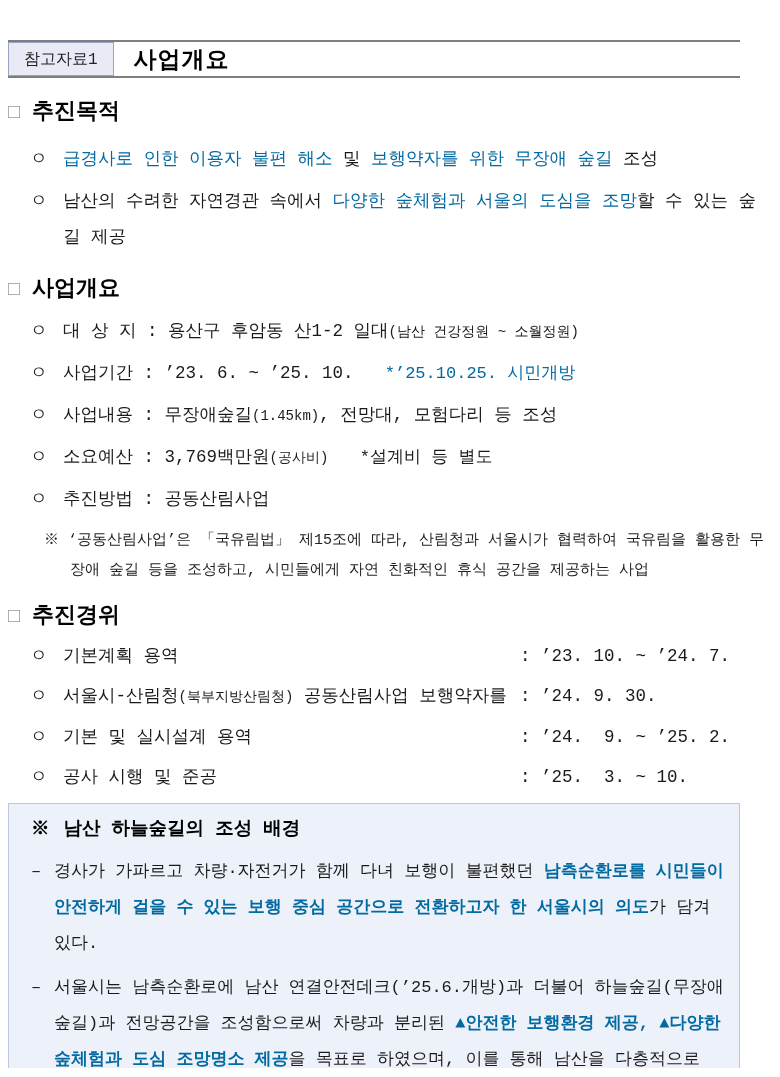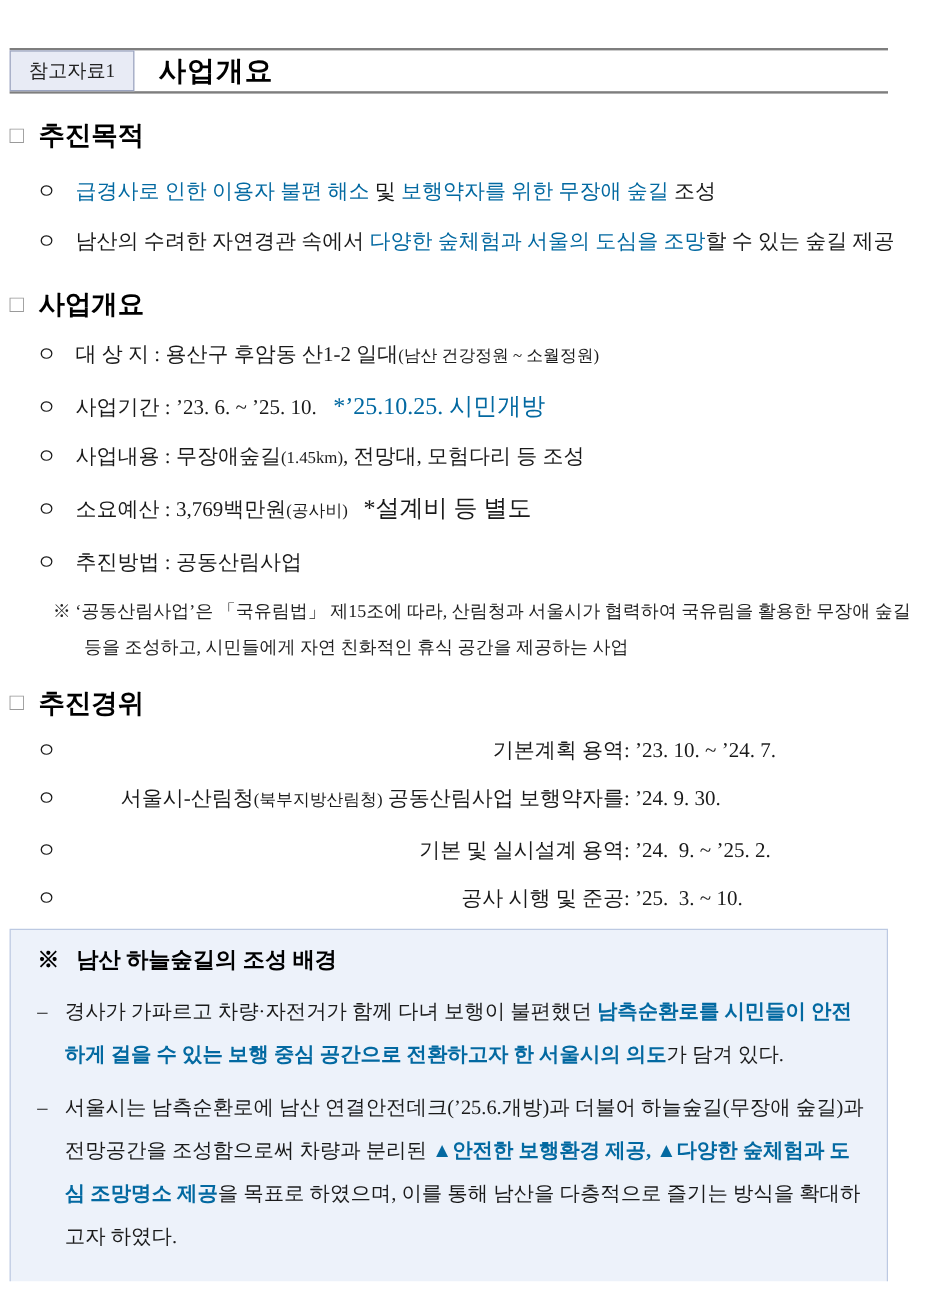--- a/index.html
+++ b/index.html
@@ -1,19 +1,19 @@
 <!DOCTYPE html>
 <html lang="ko"><head>
 <meta charset="utf-8">
 <style>
   html,body { margin:0; padding:0; background:#ffffff; }
   .page {
     position:relative; width:780px; height:1068px; overflow:hidden;
     background:#ffffff; color:#111;
-    font-family:Liberation Serif, serif;
+    font-family:Liberation Mono, monospace;
   }
   .content { padding:0 8px; }
 
   
   .doc-header {
     margin:40px 8px 0 8px; width:732px; box-sizing:border-box;
     border-top:2px solid #7e7e7e; border-bottom:2px solid #7e7e7e;
     display:flex; align-items:stretch; height:38px;
   }
   .doc-tag {
@@ -42,32 +42,32 @@
   .b-text { flex:1; white-space:pre-wrap; }
   .purpose-list { margin-top:15px; }
   .purpose-list .b-row { line-height:36px; margin-bottom:6px; }
 
   .overview-list { margin-top:14px; }
   .overview-list .b-row { line-height:28px; margin-bottom:13px; }
 
   .blue { color:#0369a1; }
   .bold { font-weight:bold; }
   .small { font-size:14px; }
-  .mid { font-size:20px;text-align:center; }
+  .mid { font-size:17px;text-align:center; }
 
   
   .footnote {
     margin-top:6px; padding-left:62px; text-indent:-26px;
     font-size:15px; line-height:30px; color:#222; width:700px;
   }
 
   
   .history-list { margin-top:12px; }
   .h-row { display:flex; padding-left:22px; font-size:17.5px; line-height:28px; margin-bottom:12px; color:#1a1a1a; }
-  .h-label { flex:0 0 457px; white-space:nowrap; overflow:visible;text-align:right; }
+  .h-label { flex:0 0 457px; white-space:nowrap; overflow:visible; }
   .h-date { white-space:pre; }
 
   
   .note-box {
     margin:4px 8px 0 8px; width:732px; box-sizing:border-box;
     background:#edf2fa; border:1px solid #bcc9e2;
     padding:12px 14px 14px 14px;
   }
   .note-heading {
     display:flex; gap:14px; padding-left:8px;

